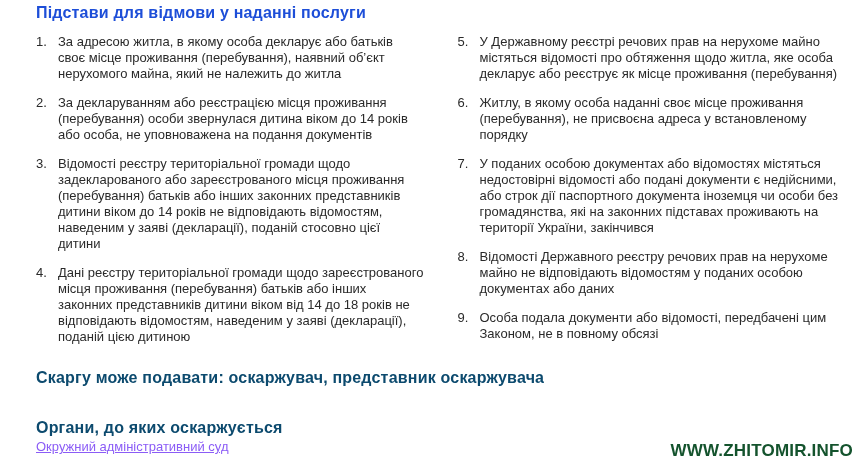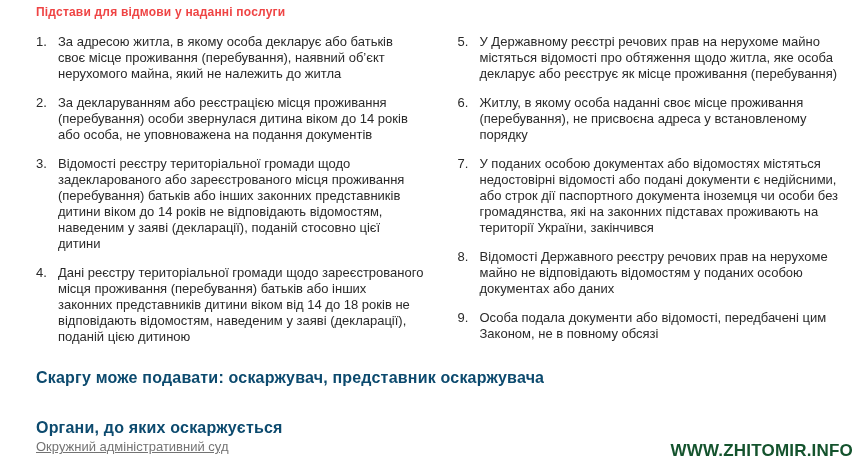--- a/index.html
+++ b/index.html
@@ -13,25 +13,25 @@
     position: relative;
     width: 859px;
     height: 465px;
     overflow: hidden;
     box-sizing: border-box;
     padding: 3px 14px 0 36px;
     background: #ffffff;
   }
   .page-title {
     margin: 0 0 12px 0;
-    font-size: 12px;
+    font-size: 16px;
     line-height: 19px;
     font-weight: 700;
     letter-spacing: 0.2px;
-    color: #ef4444;
+    color: #1d4ed8;
   }
   .columns {
     display: flex;
     gap: 34px;
   }
   .col {
     flex: 1 1 0;
     display: flex;
     flex-direction: column;
     gap: 13px;
@@ -57,21 +57,21 @@
     font-weight: 700;
     letter-spacing: 0.2px;
     color: #0c4a6e;
   }
   .complaint-heading { margin-top: 23px; }
   .appeal-heading   { margin-top: 31px; }
   .court-link {
     display: inline-block;
     font-size: 13px;
     line-height: 16px;
-    color: #737373;
+    color: #8b5cf6;
     cursor: pointer;
   }
   .watermark {
     position: absolute;
     right: 6px;
     bottom: 4px;
     font-size: 17px;
     font-weight: 700;
     letter-spacing: 0.2px;
     font-family: "Liberation Sans", sans-serif;

